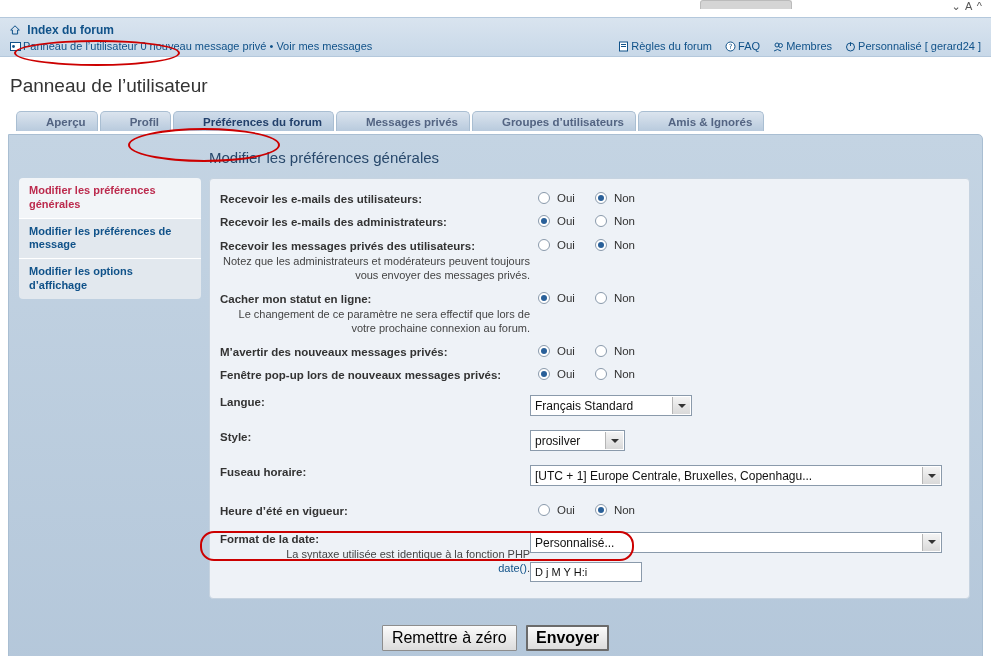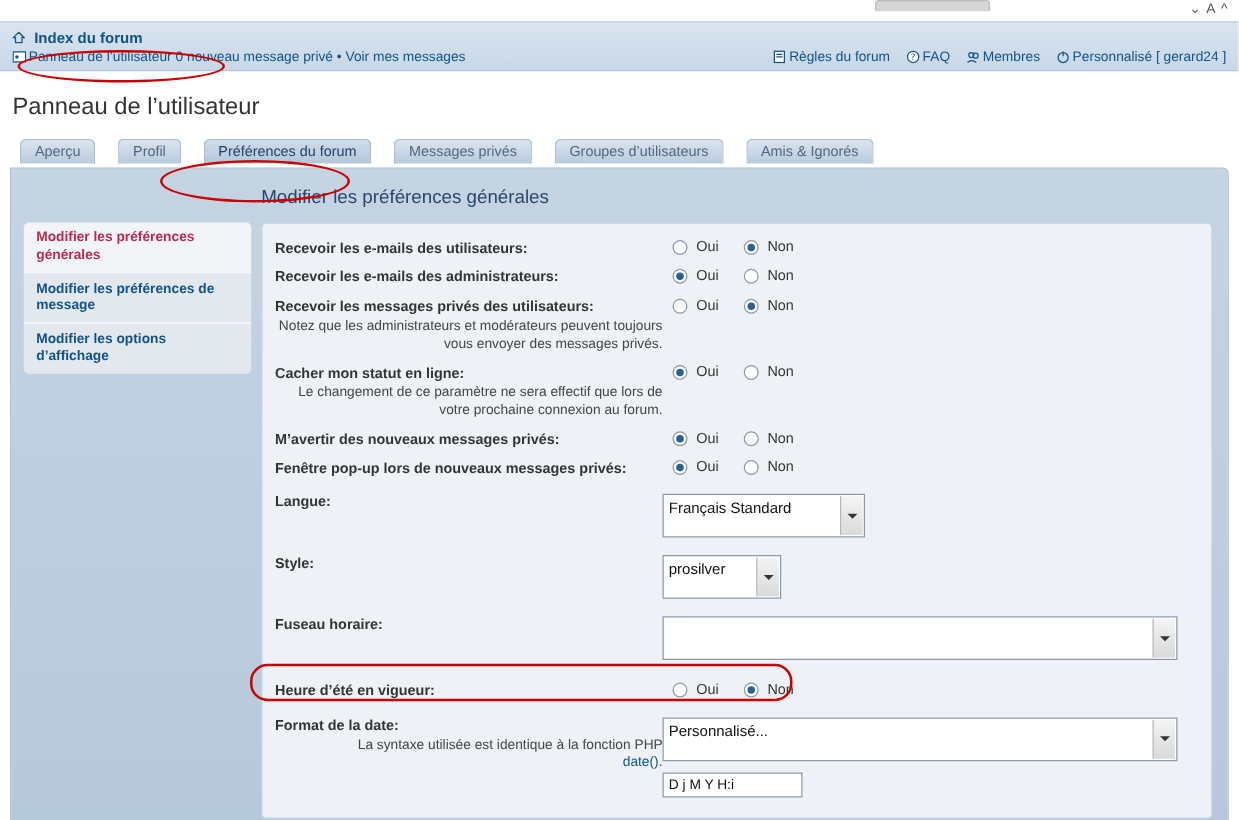--- a/index.html
+++ b/index.html
@@ -112,24 +112,24 @@
   }
 
   
   .tabs {
     padding-left: 16px;
     position: relative;
     height: 23px;
   }
   .tab {
     display: inline-block;
-    padding: 4px 11px 3px 11px;
-    margin-right: 18px;
+    padding: 4px 11px 3px 29px;
+    margin-right: 2px;
     font-size: 11.5px;
-    font-weight: normal;
+    font-weight: bold;
     color: #536482;
     background: #c6d4e2;
     background: linear-gradient(#dbe4ee, #b8cadd);
     border: 1px solid #a9bed2;
     border-bottom: none;
     border-radius: 5px 5px 0 0;
     cursor: pointer;
   }
   .tab.active {
     background: #c0d0e0;
@@ -252,21 +252,21 @@
     font-size: 12px;
     color: #111;
     background: #ffffff;
     border: 1px solid #8a9aab;
     padding: 2px 22px 2px 4px;
     box-sizing: border-box;
     position: relative;
     display: inline-block;
     white-space: nowrap;
     overflow: hidden;
-    height: 35px;
+    height: 21px;
     line-height: 16px;
     cursor: pointer;
   }
   .fake-select .arrow {
     position: absolute;
     right: 1px;
     top: 1px;
     bottom: 1px;
     width: 17px;
     background: #e4e4e4;
@@ -536,20 +536,21 @@
             </span>
           </div>
         </div>
 
         <div class="field-row" style="padding-top:6px;">
           <div class="field-label">
             <span>Fuseau horaire:</span>
           </div>
           <div class="field-input">
             <span class="fake-select" style="width:412px;">
+              <span>[UTC + 1] Europe Centrale, Bruxelles, Copenhagu...</span>
               <span class="arrow">
                   <i></i>
                 </span>
             </span>
           </div>
         </div>
 
         <div class="field-row" style="padding-top:10px;">
           <div class="field-label">
             <span>Heure d’été en vigueur:</span>

